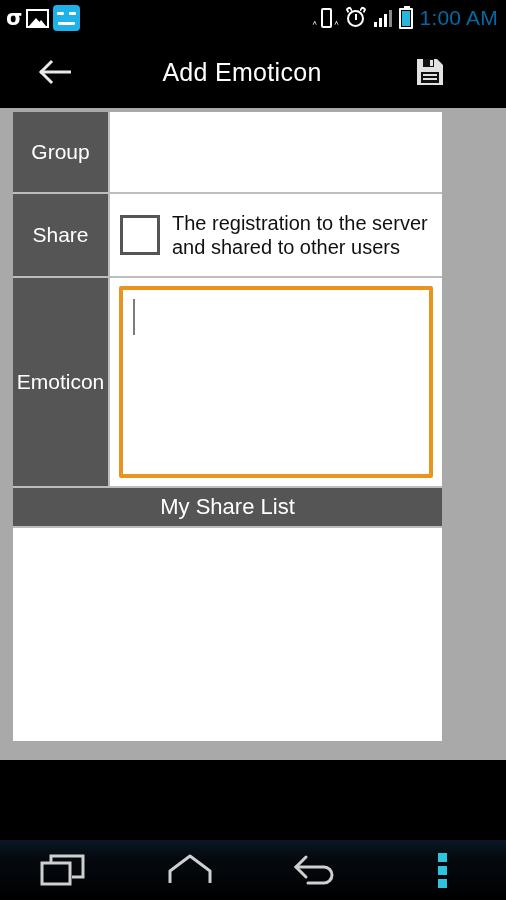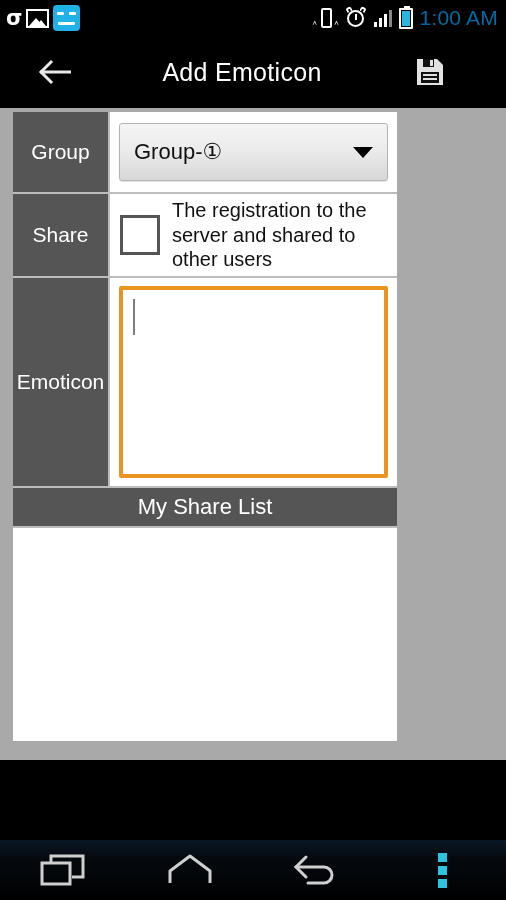--- a/index.html
+++ b/index.html
@@ -94,21 +94,21 @@
     position: absolute; right: 16px; width: 44px; height: 44px;
     display: flex; align-items: center; justify-content: center;
   }
 
   
   #content {
     position: absolute; top: 108px; left: 0; width: 506px; height: 652px;
     background: #a9a9a9;
   }
   #form-panel {
-    position: absolute; left: 13px; top: 4px; width: 384px;
+    position: absolute; left: 13px; top: 4px; width: 429px;
   }
   .row { display: flex; background: #fff; border-bottom: 2px solid #bdbdbd; }
   .row-label {
     width: 97px; flex: 0 0 97px; background: #555555; color: #fff;
     font-size: 21px; display: flex; align-items: center; justify-content: center;
     border-right: 2px solid #bdbdbd;
   }
   .row-field { flex: 1; background: #fff; display: flex; align-items: center; }
 
   #group-row .row-label { height: 80px; }
@@ -225,26 +225,20 @@
         <rect x="8" y="21" width="14" height="2" fill="#e2e2e2"></rect>
       </svg>
     </div>
   </div>
 
   <div id="content">
     <div id="form-panel">
 
       <div class="row" id="group-row">
         <div class="row-label">Group</div>
-        <div class="row-field">
-          <div id="group-select">
-            <span id="group-select-value">Group-①</span>
-            <span class="caret"></span>
-          </div>
-        </div>
       </div>
 
       <div class="row" id="share-row">
         <div class="row-label">Share</div>
         <div class="row-field">
           <div id="share-checkbox"></div>
           <div id="share-label">The registration to the server and shared to other users</div>
         </div>
       </div>
 

